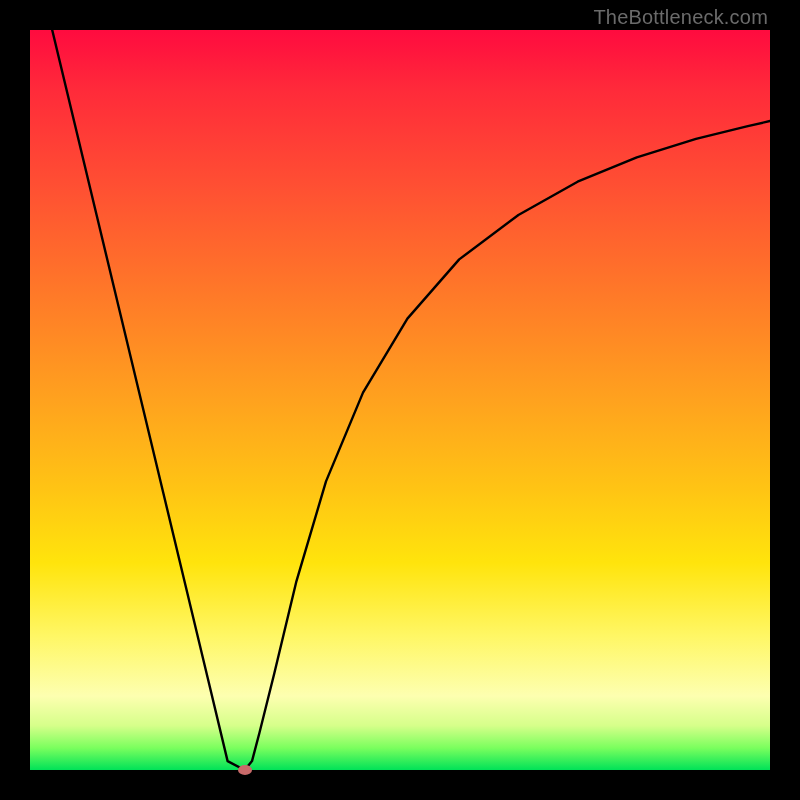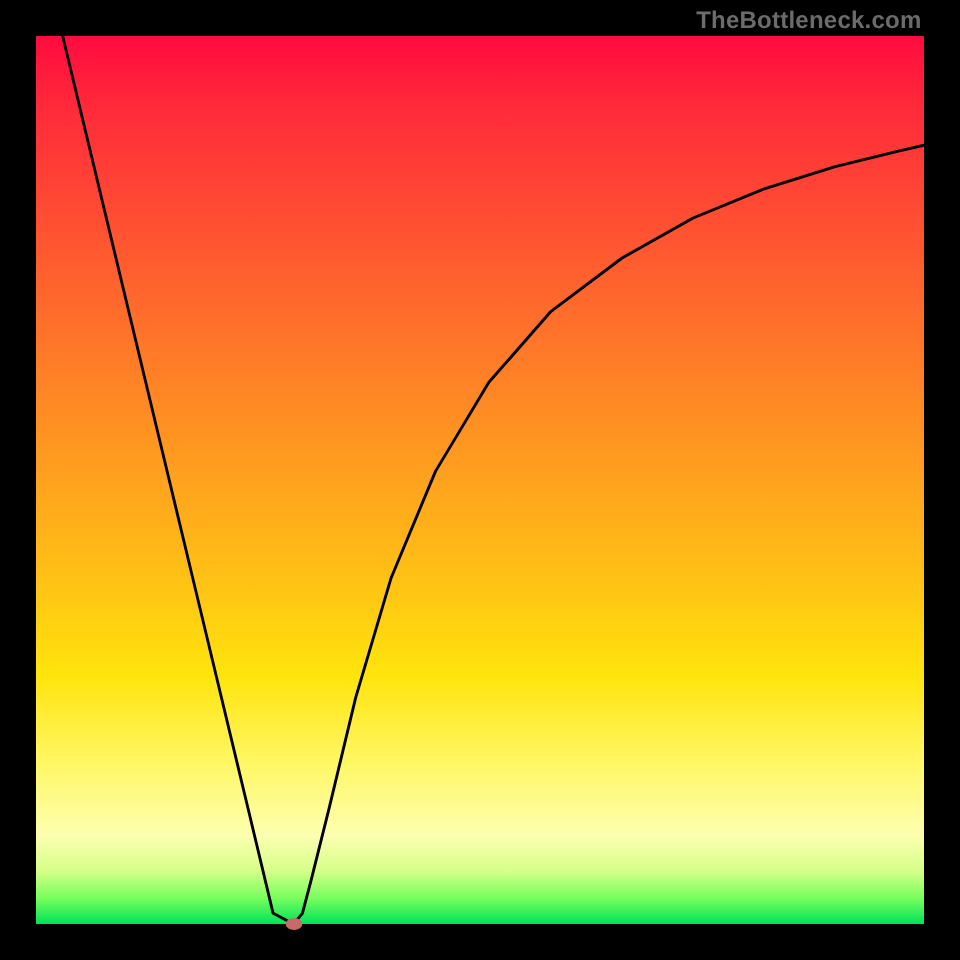--- a/index.html
+++ b/index.html
@@ -39,21 +39,21 @@
       #00e258 100%
     );
   }
   .watermark {
     position: absolute;
     top: 6px;
     right: 32px;
     color: #6b6b6b;
     font-size: 20px;
     letter-spacing: 0.2px;
-    font-weight: 700;
+    font-weight: 400;
     user-select: none;
   }
   svg.curve {
     position: absolute;
     left: 0;
     top: 0;
     width: 740px;
     height: 740px;
   }
   .marker {

